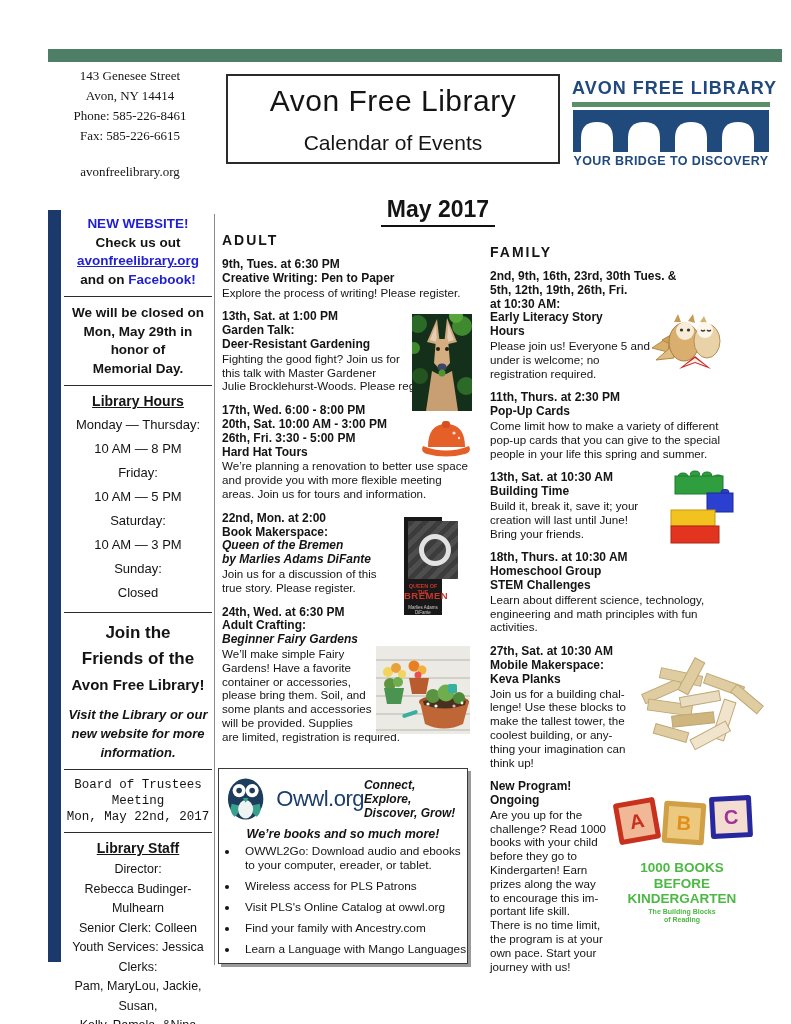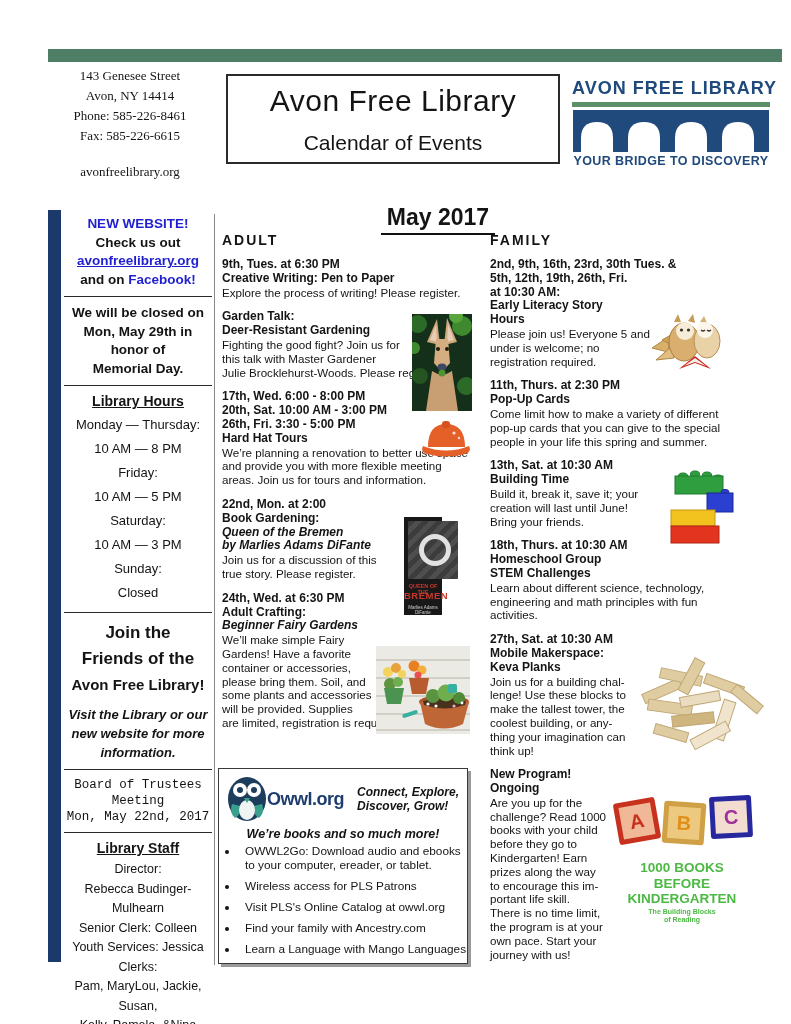--- a/index.html
+++ b/index.html
@@ -19,21 +19,21 @@
   #titlebox{left:226px;top:74px;width:330px;height:86px;border:2px solid #2b2b2b;text-align:center;background:#fff;}
   .main-title{font-size:30px;margin-top:8px;letter-spacing:.5px;}
   .sub-title{font-size:21px;margin-top:13px;}
 
   #logo{left:572px;top:78px;width:198px;text-align:center;}
   .logo-name{font-size:18px;font-weight:bold;color:#20497c;letter-spacing:1px;white-space:nowrap;}
   .logo-rule{height:5px;background:#5b8f68;margin-top:3px;}
   .logo-bridge{display:block;margin-top:3px;}
   .logo-tag{font-size:12.5px;font-weight:bold;color:#20497c;letter-spacing:.4px;margin-top:2px;white-space:nowrap;}
 
-  #month{left:318px;top:204px;width:240px;text-align:center;}
+  #month{left:318px;top:196px;width:240px;text-align:center;}
   #month span{display:inline-block;font-size:23px;font-weight:bold;border-bottom:2.5px solid #111;padding:0 6px 2px;}
 
   
   #bluebar{left:48px;top:210px;width:13px;height:752px;background:#1b3a6b;}
   #side-divider{left:214px;top:214px;width:1px;height:751px;background:#8a8a8a;}
   #sidebar{left:64px;top:215px;width:148px;text-align:center;}
   .rule{border-top:1.5px solid #2b2b2b;margin:7px 0;}
   .sb-b{font-weight:bold;font-size:13.5px;line-height:18.5px;text-align:center;}
   .sb-blue{color:#1f1fd1;}
   .sb-link{color:#1f1fd1;text-decoration:underline;cursor:pointer;}
@@ -41,32 +41,32 @@
   .sb-title{font-weight:bold;font-size:14px;text-decoration:underline;margin:6px 0 4px;}
   .hour-line{font-size:13px;line-height:24px;}
   .friends-lg{font-weight:bold;font-size:17px;line-height:26px;}
   .friends-md{font-weight:bold;font-size:15px;line-height:25px;}
   .friends-note{font-weight:bold;font-style:italic;font-size:13px;line-height:19px;margin-top:8px;}
   .trustees{font-size:12.5px;line-height:16px;white-space:pre-line;margin:3px 0;font-family:Liberation Mono, monospace;}
   .staff-line{font-size:12.5px;line-height:19.5px;}
 
   
   #adult-col{left:222px;top:232px;width:252px;}
-  #family-col{left:490px;top:232px;width:296px;}
+  #family-col{left:490px;top:244px;width:296px;}
   .col-heading{font-size:14px;font-weight:bold;letter-spacing:2px;margin-bottom:10px;}
   .event{margin-bottom:11px;}
   .ev-date,.ev-title{font-weight:bold;font-size:12px;line-height:13.8px;white-space:pre-line;}
   .ev-title-i{font-weight:bold;font-style:italic;font-size:12px;line-height:13.8px;white-space:pre-line;}
   .ev-desc{font-size:11.6px;line-height:13.8px;white-space:pre-line;}
 
   
   #owwl-box{left:218px;top:768px;width:250px;height:196px;border:1.5px solid #3a3a3a;background:#fff;
             box-shadow:3px 3px 0 #9a9a9a;box-sizing:border-box;}
   .owwl-head{display:flex;align-items:center;padding:7px 8px 0 8px;}
-  .owwl-name{color:#1d3d6e;font-size:18px;font-weight:bold;margin-left:0;letter-spacing:-.5px;}
+  .owwl-name{color:#1d3d6e;font-size:22px;font-weight:normal;margin-left:12px;letter-spacing:-.5px;}
   .owwl-tag{font-size:12px;font-weight:bold;font-style:italic;margin-left:auto;text-align:left;white-space:pre-line;line-height:14px;}
   .owwl-sub{text-align:center;font-weight:bold;font-style:italic;font-size:12.5px;margin:5px 0 4px;}
   .owwl-list{margin:0;padding-left:20px;}
   .owwl-list li{font-size:11.8px;line-height:13.5px;margin-bottom:7.5px;white-space:pre-line;padding-left:6px;}
 
   
   #img-deer{left:412px;top:314px;}
   #img-hardhat{left:421px;top:417px;}
   #img-fairy{left:376px;top:646px;}
   #img-owls{left:650px;top:306px;}
@@ -174,38 +174,39 @@
   </div>
 
   <div class="abs" id="adult-col">
     <div class="col-heading">ADULT</div>
     <div class="event">
       <div class="ev-date">9th, Tues. at 6:30 PM</div>
       <div class="ev-title">Creative Writing: Pen to Paper</div>
       <div class="ev-desc">Explore the process of writing! Please register.</div>
     </div>
     <div class="event">
+      <div class="ev-date">13th, Sat. at 1:00 PM</div>
       <div class="ev-title">Garden Talk:
 Deer-Resistant Gardening</div>
       <div class="ev-desc">Fighting the good fight? Join us for
 this talk with Master Gardener
 Julie Brocklehurst-Woods. Please register.</div>
     </div>
     <div class="event">
       <div class="ev-date">17th, Wed. 6:00 - 8:00 PM
 20th, Sat. 10:00 AM - 3:00 PM
 26th, Fri. 3:30 - 5:00 PM</div>
       <div class="ev-title">Hard Hat Tours</div>
       <div class="ev-desc">We’re planning a renovation to better use space
 and provide you with more flexible meeting
 areas. Join us for tours and information.</div>
     </div>
     <div class="event">
       <div class="ev-date">22nd, Mon. at 2:00</div>
-      <div class="ev-title">Book Gardening:</div>
+      <div class="ev-title">Book Makerspace:</div>
       <div class="ev-title-i">Queen of the Bremen
 by Marlies Adams DiFante</div>
       <div class="ev-desc">Join us for a discussion of this
 true story. Please register.</div>
     </div>
     <div class="event">
       <div class="ev-date">24th, Wed. at 6:30 PM</div>
       <div class="ev-title">Adult Crafting:</div>
       <div class="ev-title-i">Beginner Fairy Gardens</div>
       <div class="ev-desc">We’ll make simple Fairy

